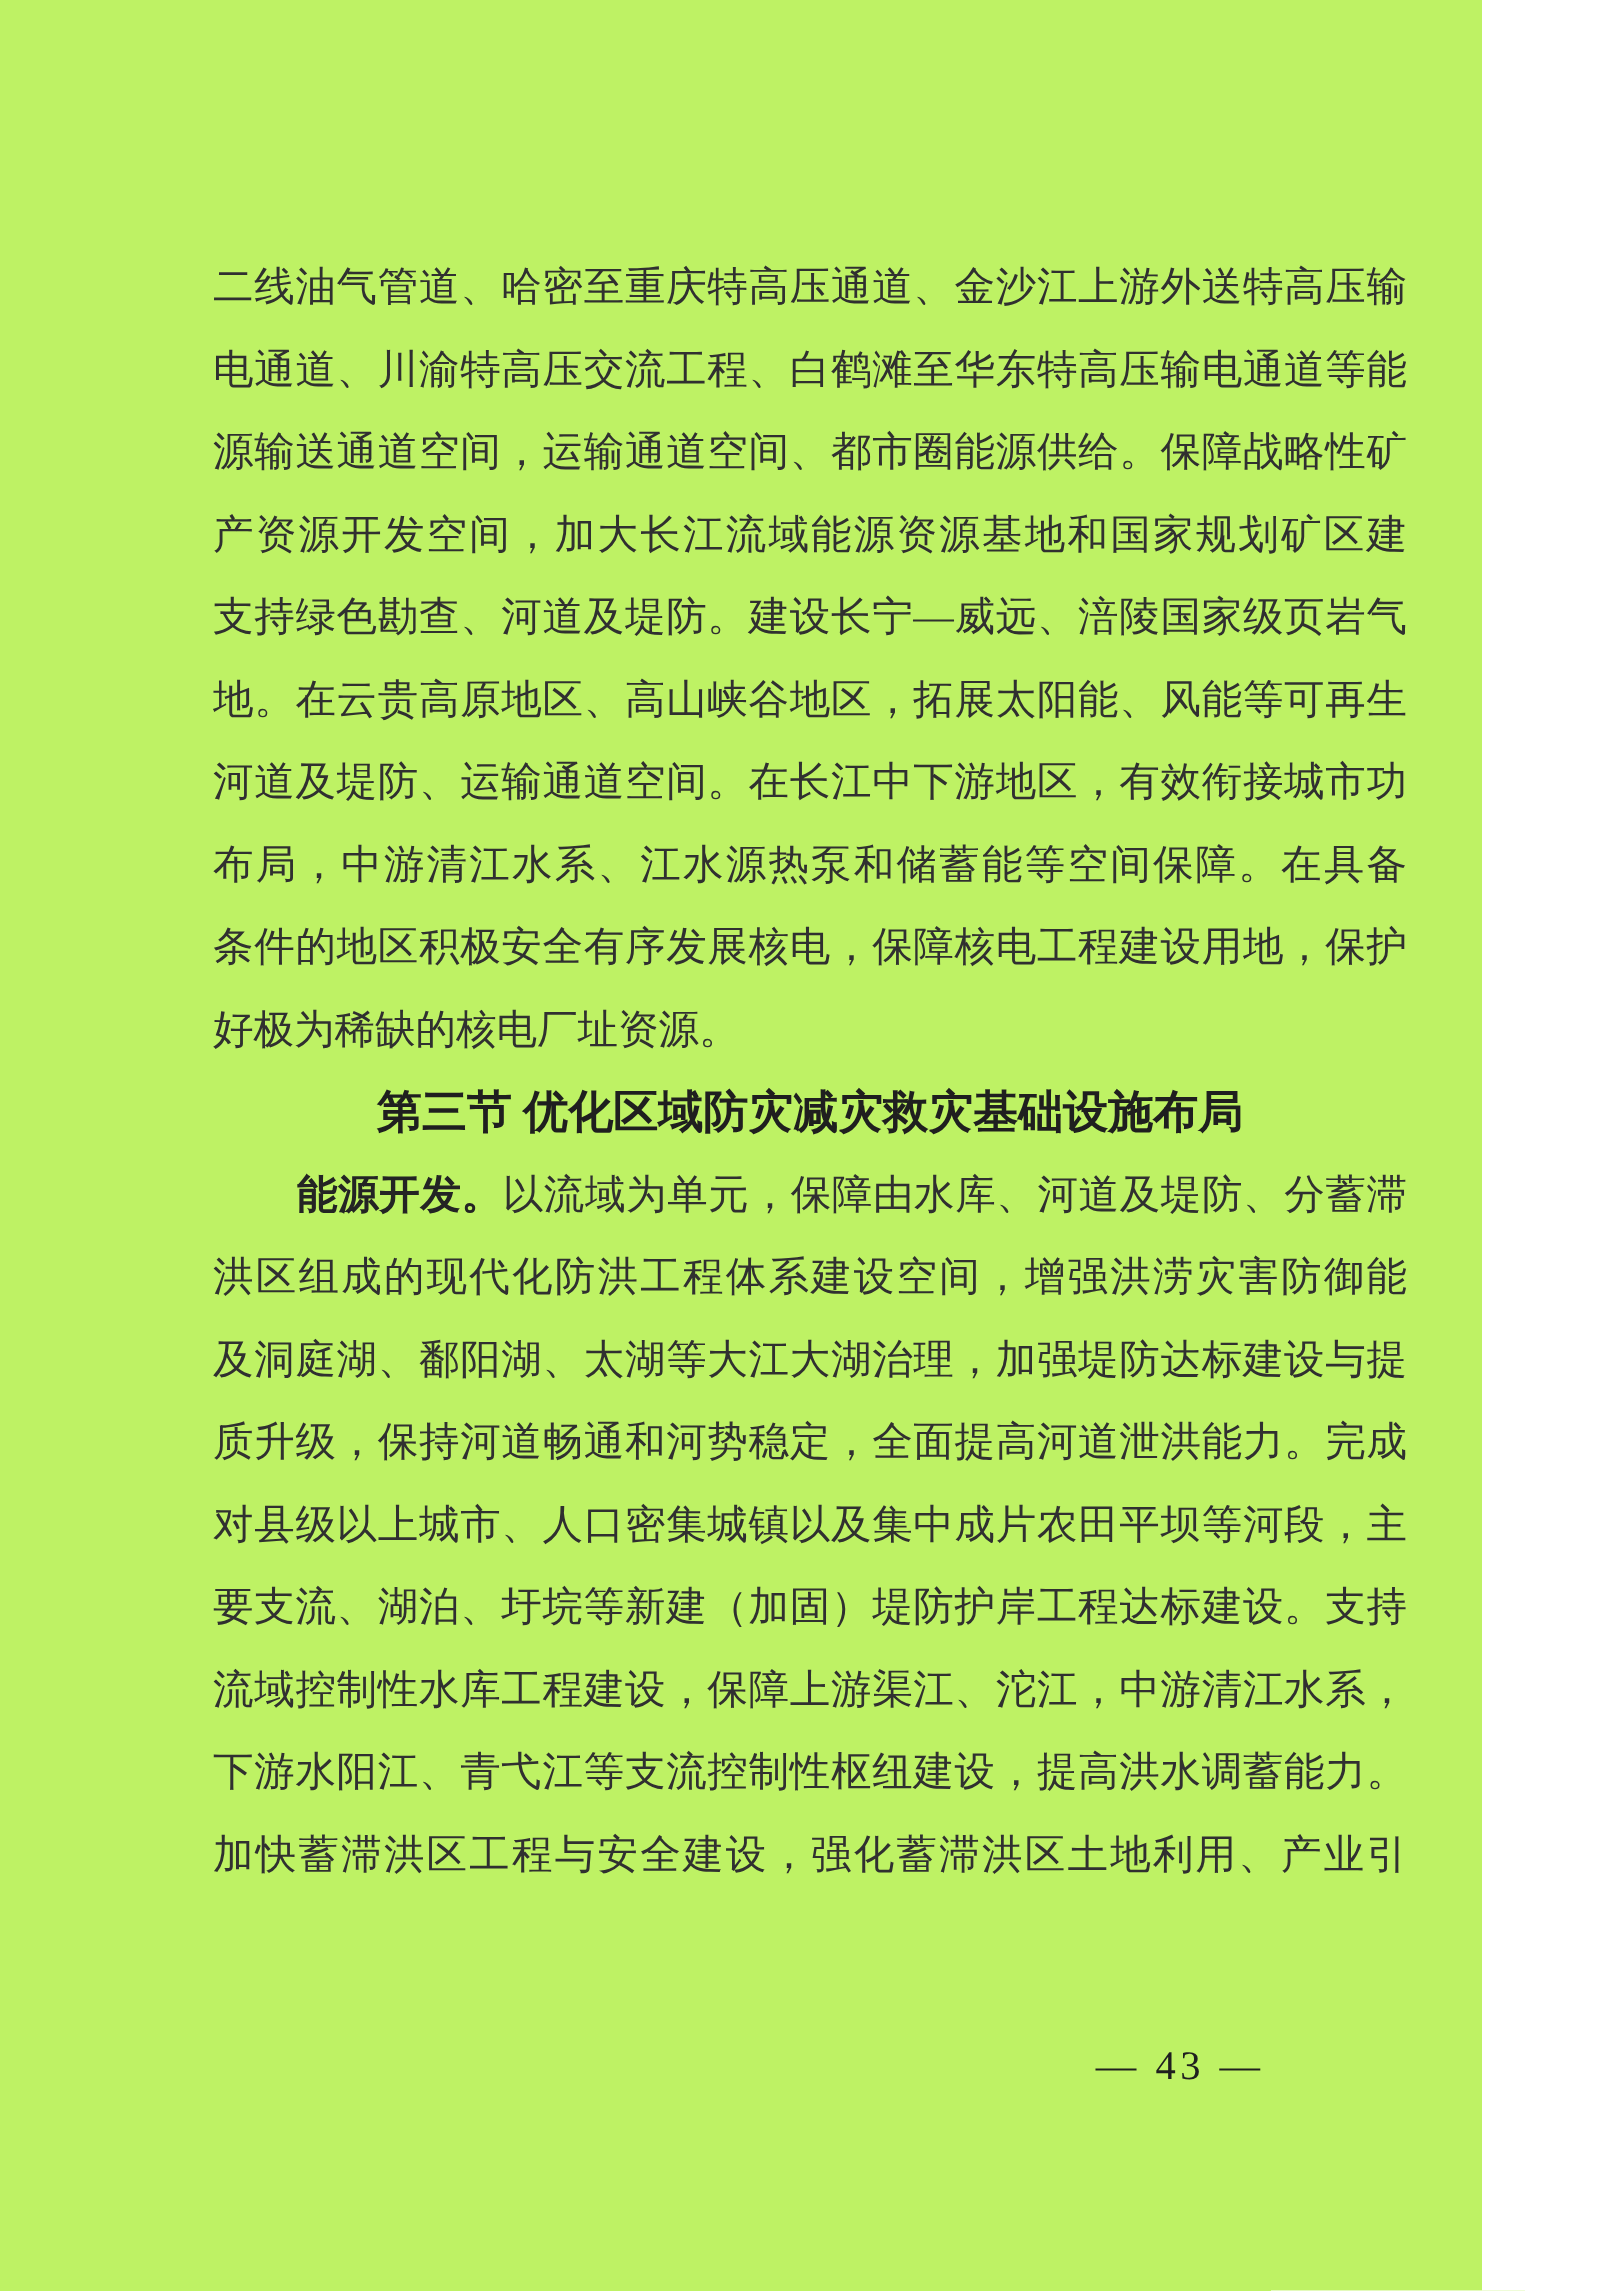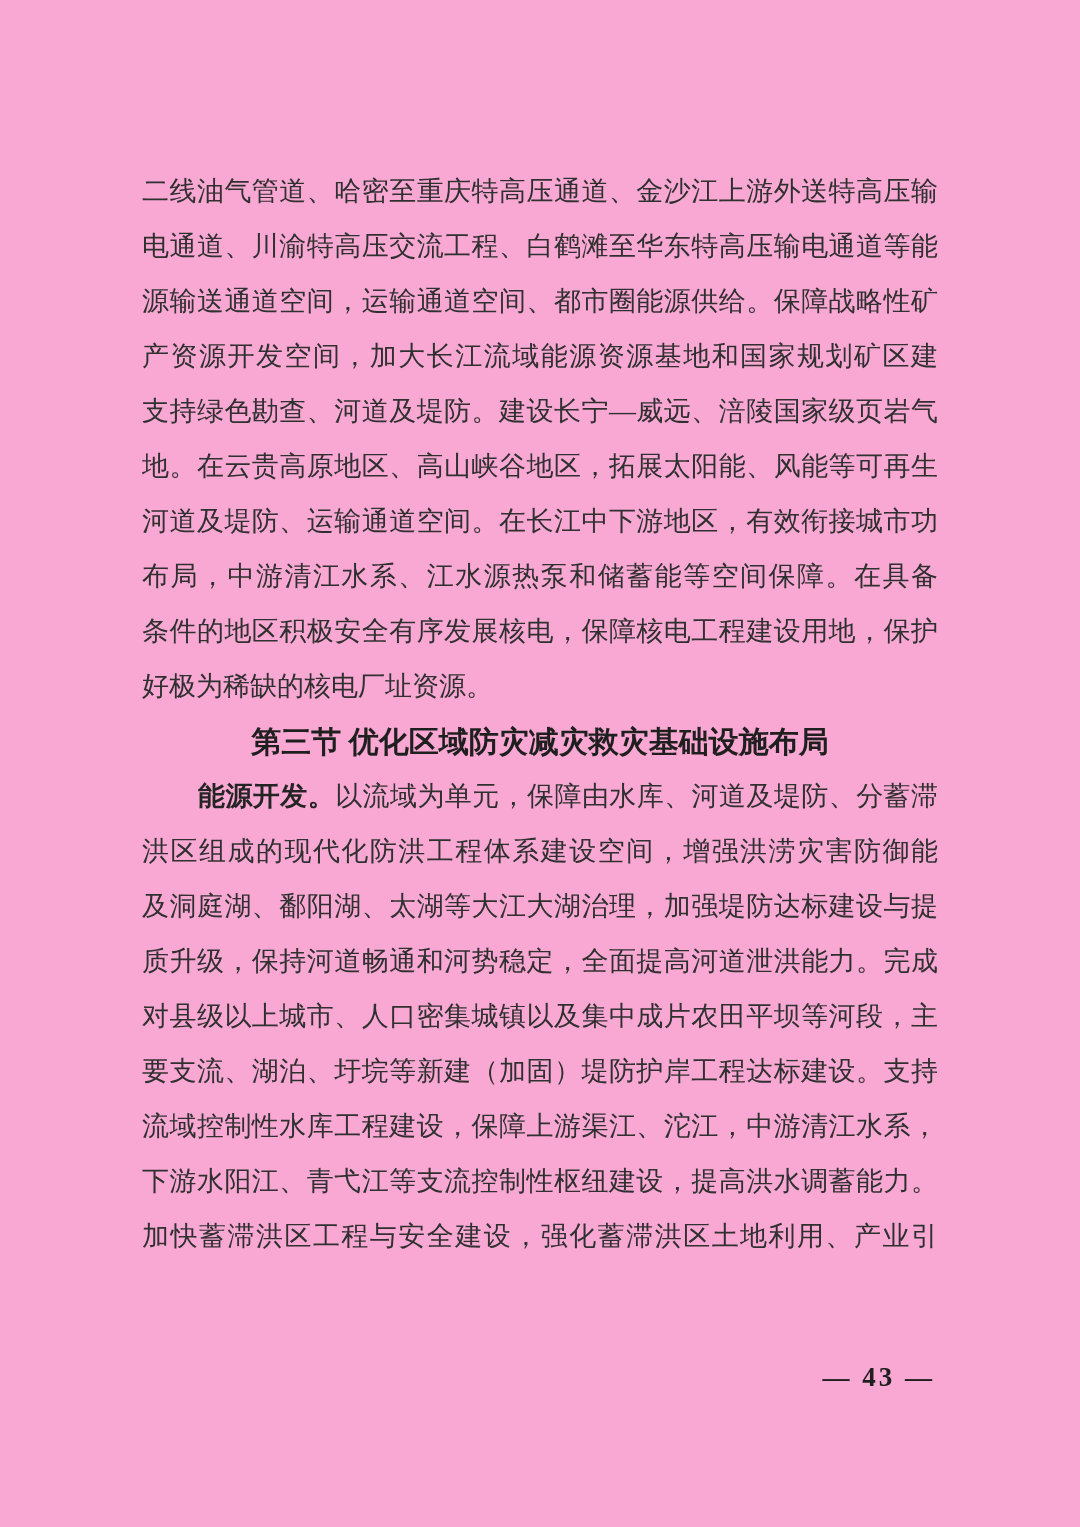--- a/index.html
+++ b/index.html
@@ -2,23 +2,23 @@
 <html><head>
 <meta charset="utf-8">
 <style>
   html, body {
     margin: 0;
     padding: 0;
     background: #ffffff;
   }
   .page {
     position: relative;
-    width: 1080px;
+    width: 988px;
     height: 1527px;
-    background: #f9a8d4;
+    background: #bef264;
     overflow: hidden;
     font-family: "Liberation Serif", "DejaVu Serif", serif;
   }
   .content {
     position: absolute;
     left: 142px;
     top: 164px;
     width: 796px;
     color: #303030;
   }
@@ -51,21 +51,20 @@
   }
   .page-number {
     position: absolute;
     top: 1360px;
     right: 145px;
     font-size: 27px;
     line-height: 34px;
     color: #1f1f1f;
     letter-spacing: 3px;
     font-family: "Liberation Serif", "DejaVu Serif", serif;
-    font-weight: bold;
   }
 </style>
 </head>
 <body>
 
 <div class="page">
   <div class="content">
 
     <div>
       <div class="line">二线油气管道、哈密至重庆特高压通道、金沙江上游外送特高压输</div>

